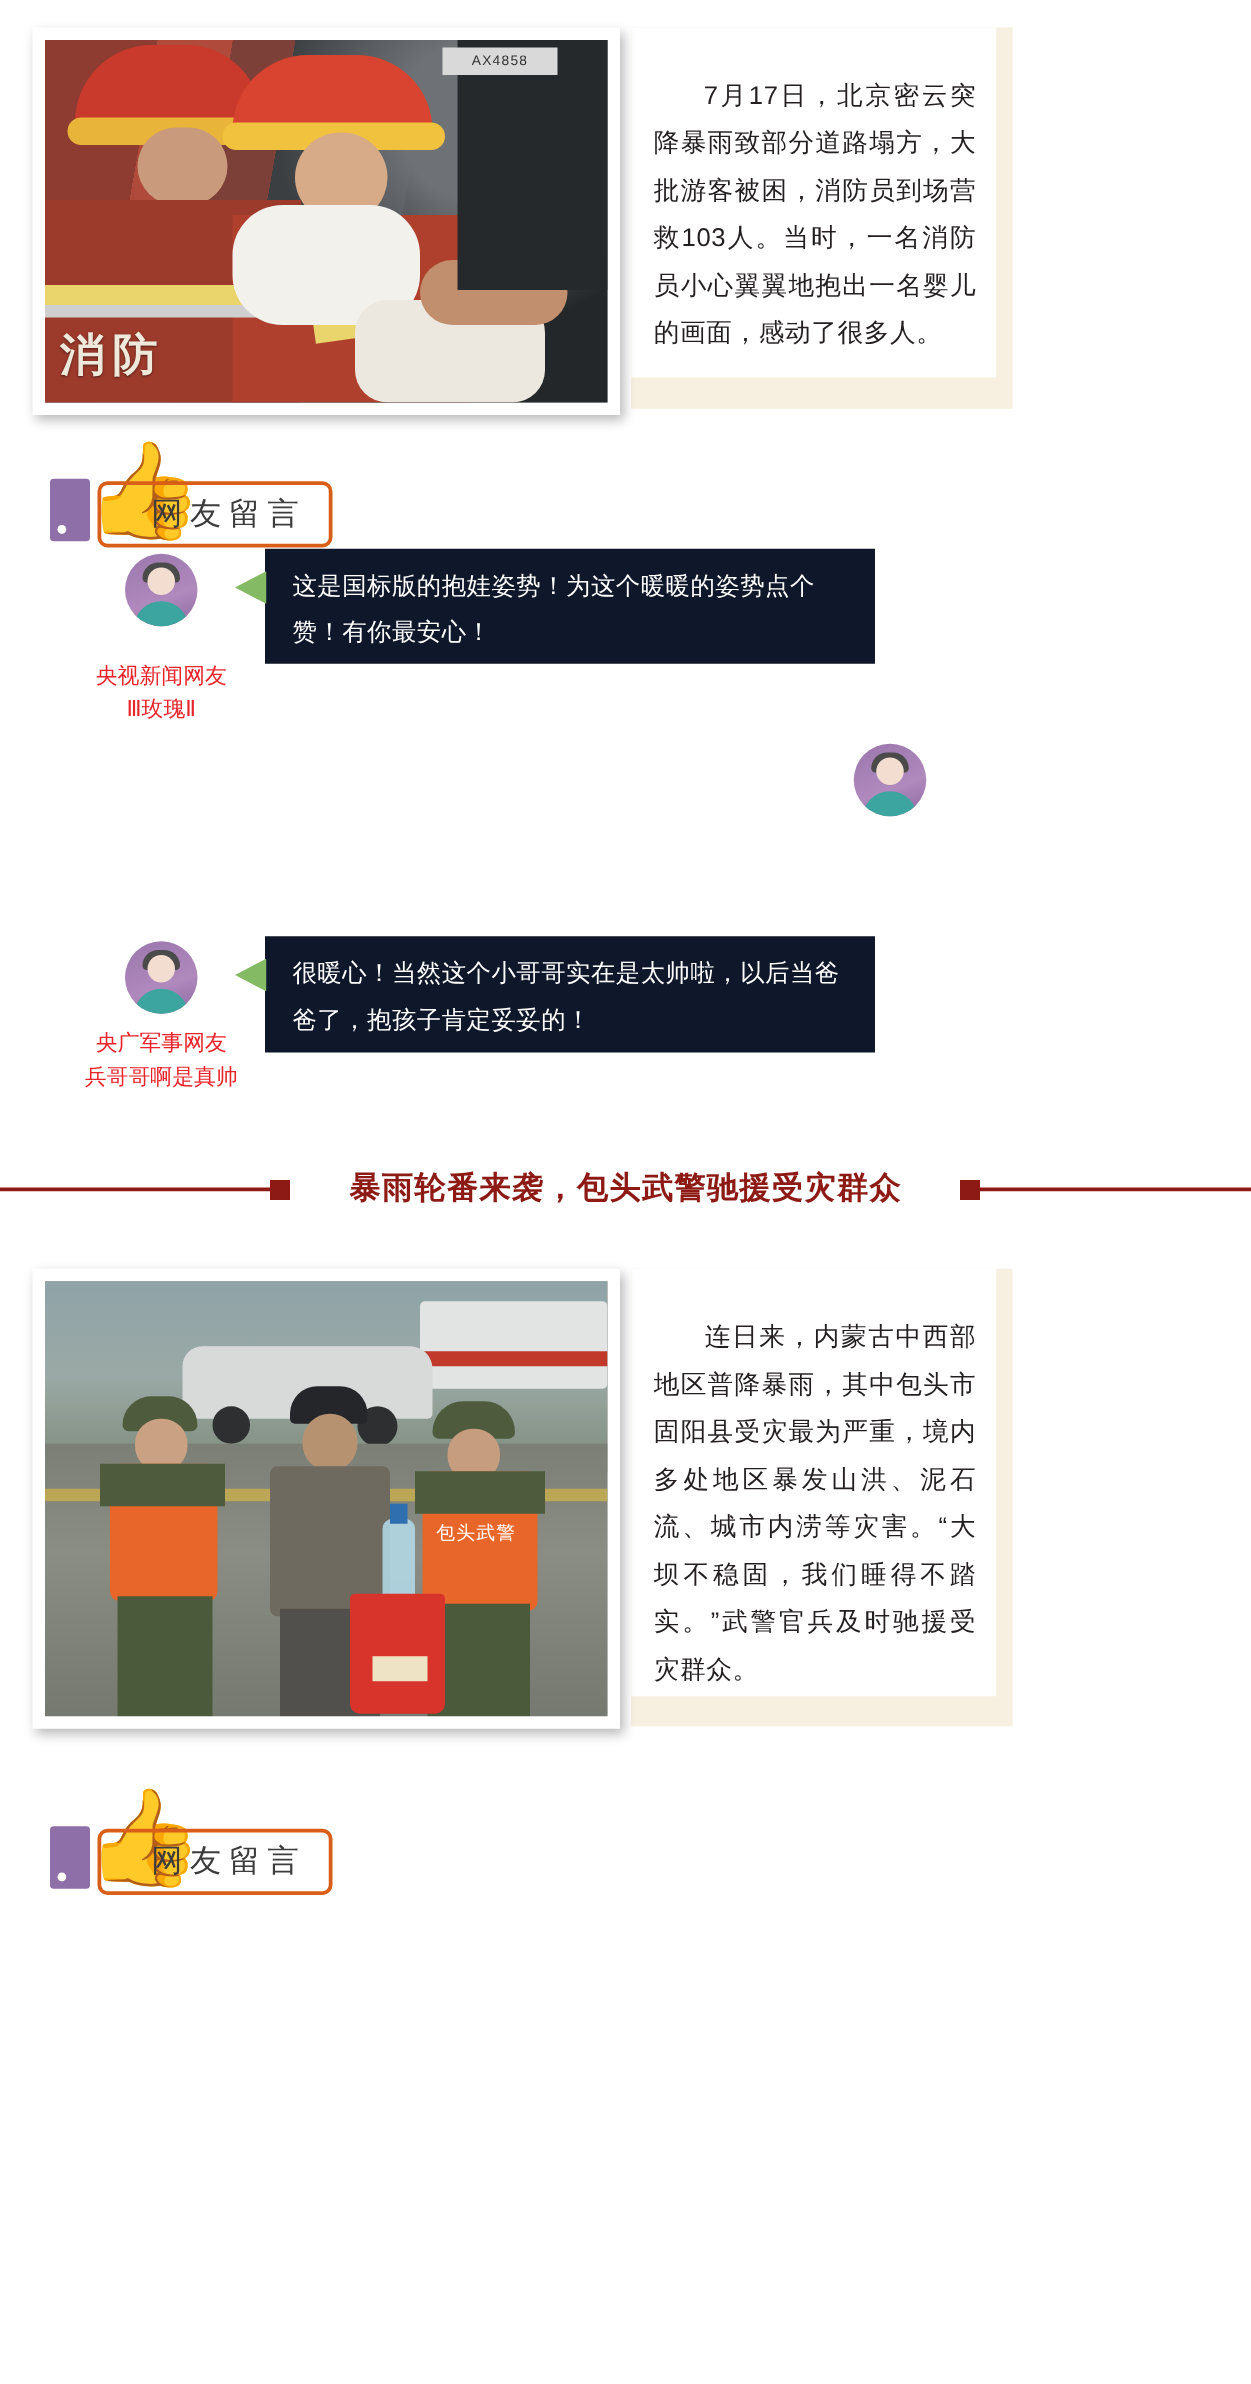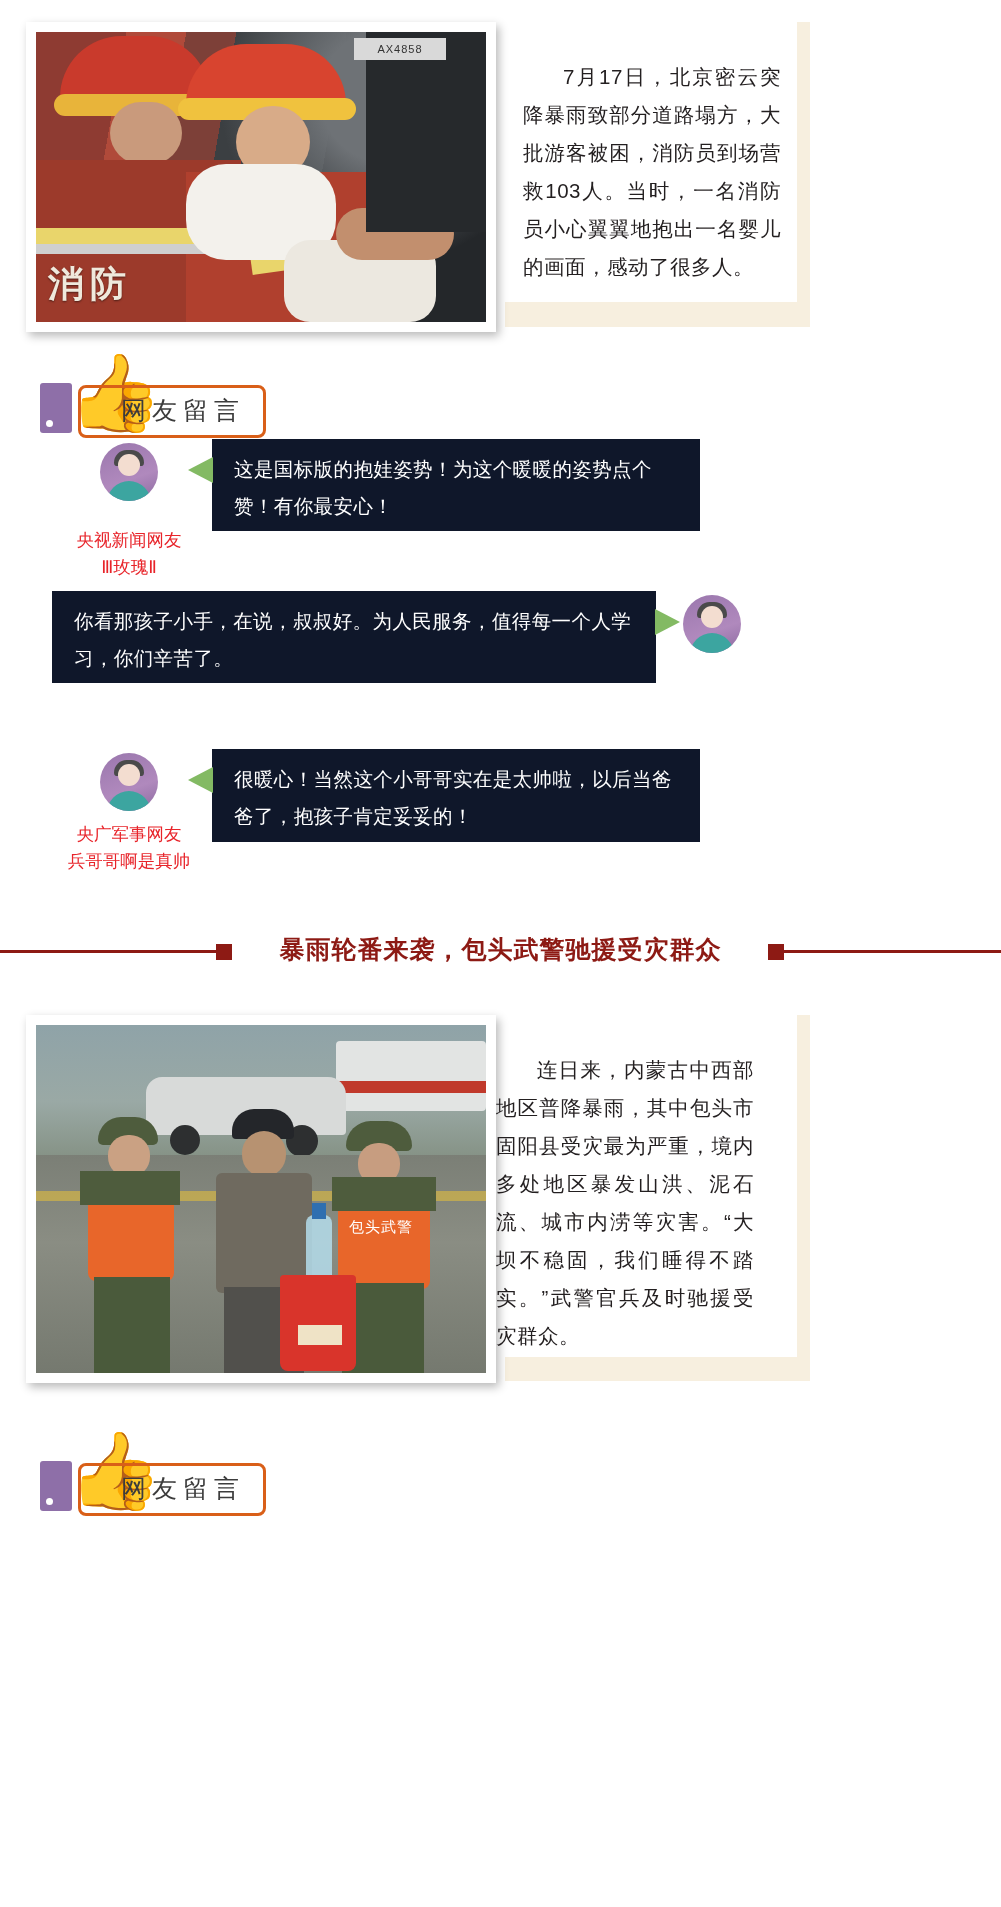--- a/index.html
+++ b/index.html
@@ -293,24 +293,20 @@
     <span>这是国标版的抱娃姿势！为这个暖暖的姿势点个赞！有你最安心！</span>
   </div>
 </div>
 
 <div class="comment-row" style="height:160px;">
   <div class="avatar" style="left:683px; top:14px;">
     <div class="hair"></div>
     <div class="head"></div>
     <div class="body"></div>
   </div>
-  <div class="bubble" style="left:52px; top:10px; width:604px; height:92px;">
-    <div class="tail-right"></div>
-    <span>你看那孩子小手，在说，叔叔好。为人民服务，值得每一个人学习，你们辛苦了。</span>
-  </div>
 </div>
 
 <div class="comment-row" style="height:162px;">
   <div class="avatar" style="left:100px; top:12px;">
     <div class="hair"></div>
     <div class="head"></div>
     <div class="body"></div>
   </div>
   <div class="nickname" style="left:29px; top:80px;">
     <div>央广军事网友</div>
@@ -369,21 +365,21 @@
       <div style="position:absolute;left:306px;top:192px;width:78px;font-size:15px;line-height:19px;color:#ffffff;text-align:center;letter-spacing:1px;">包头武警</div>
 
       <div style="position:absolute;left:270px;top:190px;width:26px;height:74px;border-radius:8px;background:rgba(180,220,235,.85);"></div>
       <div style="position:absolute;left:276px;top:178px;width:14px;height:16px;background:#2f6fb0;"></div>
 
       <div style="position:absolute;left:244px;top:250px;width:76px;height:96px;background:#d9342b;border-radius:4px 4px 8px 8px;"></div>
       <div style="position:absolute;left:262px;top:300px;width:44px;height:20px;background:#efe3c6;"></div>
     </div>
   </div>
 
-  <div class="body-text" style="left:496px; top:58px; width:258px;">
+  <div class="body-text" style="left:523px; top:58px; width:258px;">
     <span class="indent"></span><span>连日来，内蒙古中西部地区普降暴雨，其中包头市固阳县受灾最为严重，境内多处地区暴发山洪、泥石流、城市内涝等灾害。“大坝不稳固，我们睡得不踏实。”武警官兵及时驰援受灾群众。</span>
   </div>
 </div>
 
 <div class="comments-label" style="margin-top:42px;">
   <div class="thumb-wrap">
     <div class="thumb-purple"></div>
     <div class="thumb-hand">👍</div>
   </div>
   <div class="label-box">网友留言</div>

